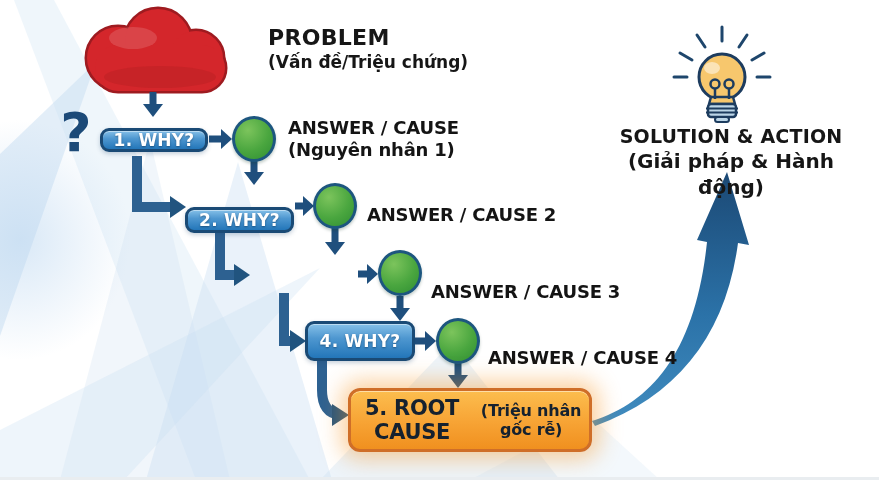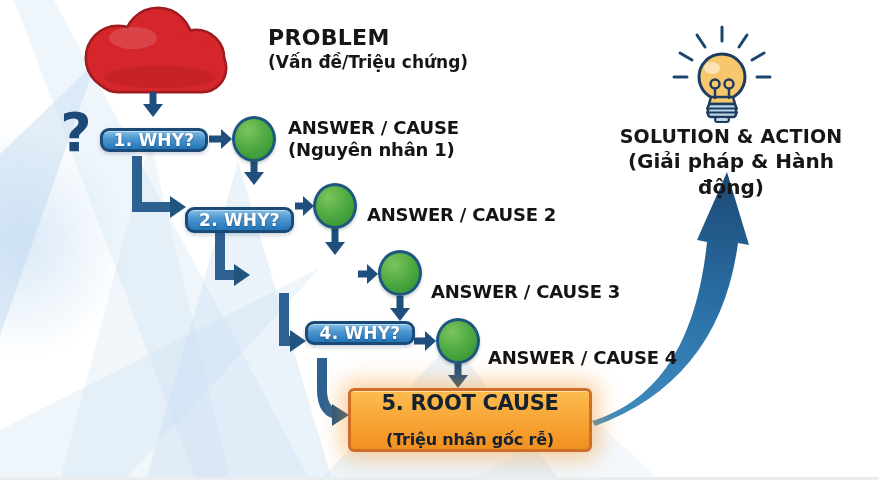--- a/index.html
+++ b/index.html
@@ -30,21 +30,21 @@
     box-sizing:border-box;border:3px solid #1a4a75;border-radius:9px;
     background:linear-gradient(180deg,#85c0e8 0%,#4e97d0 42%,#2376b9 100%);
     box-shadow:inset 0 1px 0 rgba(255,255,255,.45), 0 2px 4px rgba(30,70,110,.25);
     display:flex;align-items:center;justify-content:center;
     color:#ffffff;font-weight:800;font-size:17px;letter-spacing:.2px;
     text-shadow:0 1px 2px rgba(10,40,70,.5);
   }
   .why1{left:100px;top:128px;width:108px;height:24px;}
   .why2{left:185px;top:187px;width:109px;height:26px;margin-top:20px;}
   .why3{left:249px;top:255px;width:108px;height:40px;}
-  .why4{left:305px;top:321px;width:110px;height:24px;}
+  .why4{left:305px;top:321px;width:110px;height:40px;}
   
   .gnode{
     box-sizing:border-box;width:44px;height:46px;border-radius:50%;
     border:3px solid #1d567f;
     background:radial-gradient(circle at 34% 28%,#7cc45c 0%,#4aa63f 55%,#2f8e33 100%);
     box-shadow:0 2px 3px rgba(20,60,40,.25);
   }
   .g1{left:232px;top:116px;}
   .g2{left:313px;top:183px;}
   .g3{left:378px;top:250px;}
@@ -53,24 +53,24 @@
   .anslabel{color:#141414;font-weight:800;font-size:18px;letter-spacing:-.2px;
     transform:translateY(-50%);line-height:1.22;white-space:nowrap;}
   .anslabel .note{font-weight:700;font-size:18px;}
   .a1{left:288px;top:139px;}
   .a2{left:367px;top:207px;margin-top:8px;}
   .a3{left:431px;top:292px;}
   .a4{left:488px;top:358px;}
   
   .rootbox{
     left:348px;top:388px;width:244px;height:64px;box-sizing:border-box;
-    border:3px solid #cf6e28;border-radius:6px;
+    border:3px solid #cf6e28;border-radius:12px;
     background:linear-gradient(180deg,#fcbd4e 0%,#f7a334 55%,#f0901f 100%);
     box-shadow:0 0 22px 7px rgba(247,150,40,.45), inset 0 1px 0 rgba(255,255,255,.5);
-    display:flex;flex-direction:column;align-items:center;justify-content:space-between;
+    display:flex;flex-direction:row;align-items:center;justify-content:space-between;
     color:#15212f;text-align:center;
   }
   .rootbox .t1{font-size:21px;font-weight:800;letter-spacing:-.3px;line-height:1.15;}
   .rootbox .t2{font-size:16px;font-weight:700;letter-spacing:-.2px;line-height:1.2;}
   
   .solution-text{left:606px;top:125px;width:250px;text-align:center;color:#161616;}
   .solution-text .t1{font-size:19px;font-weight:800;letter-spacing:.2px;line-height:1.2;}
   .solution-text .t2{font-size:20px;font-weight:700;line-height:1.3;}
   .bottom-strip{left:0;bottom:0;width:879px;height:3px;background:#e9edf0;}
   svg{display:block;}

